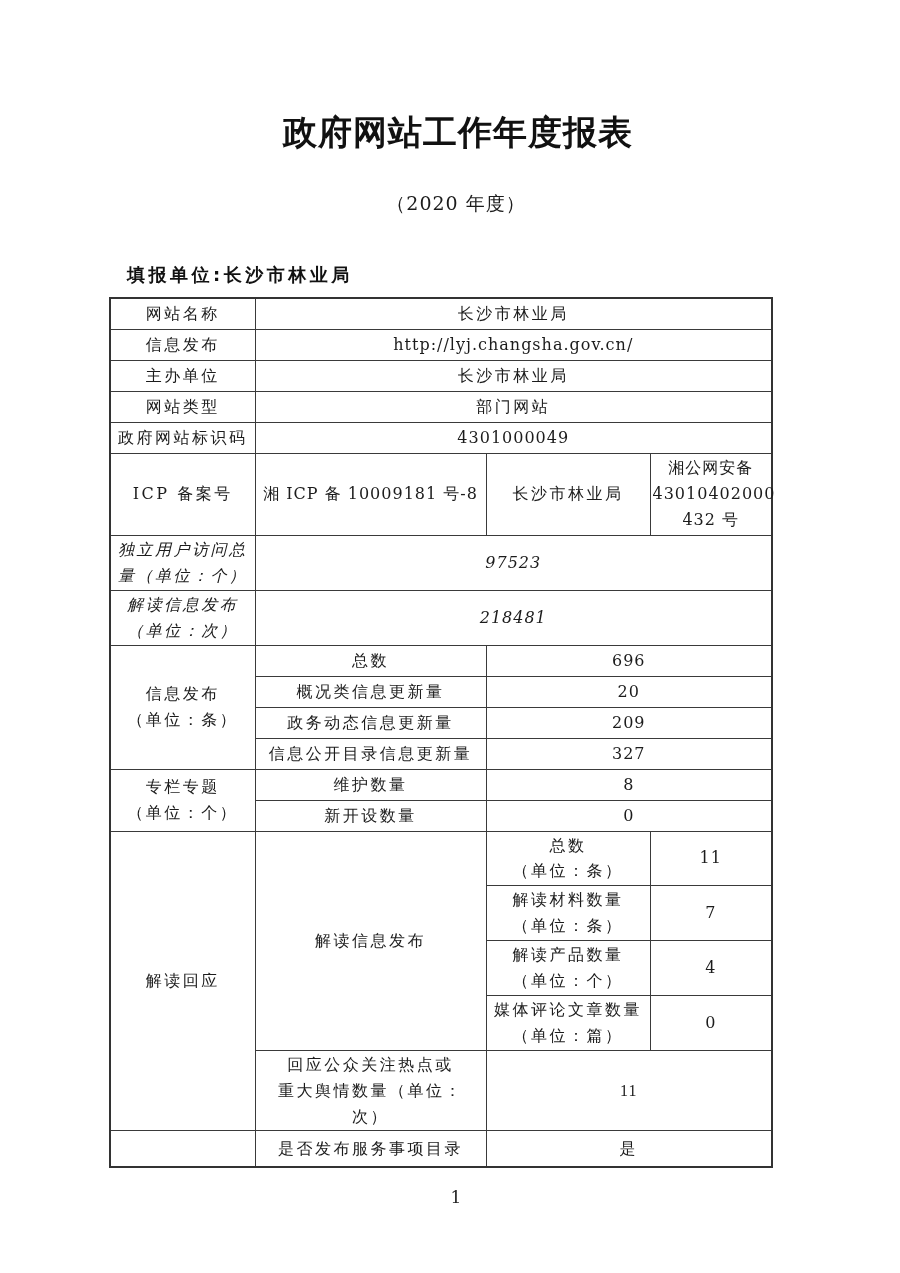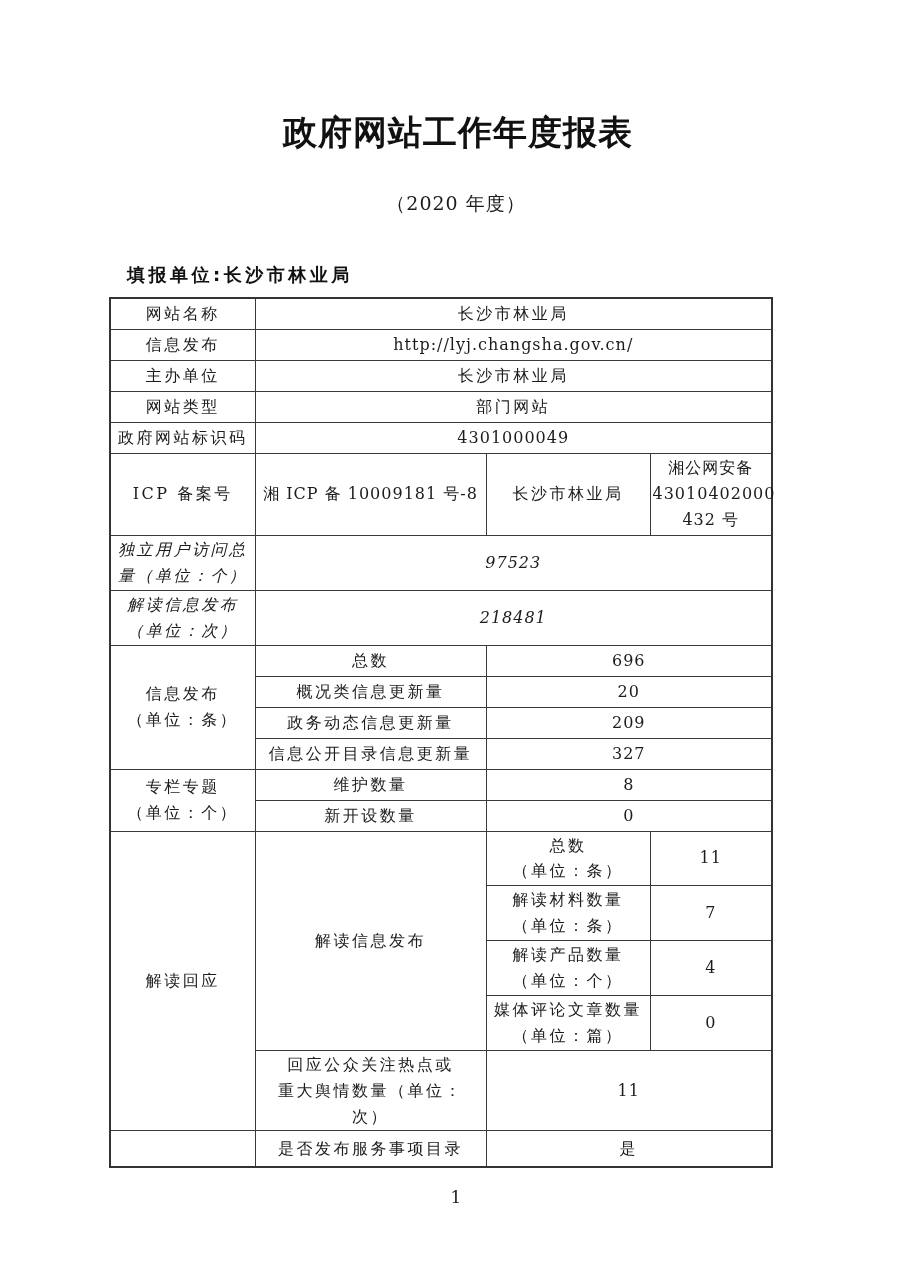--- a/index.html
+++ b/index.html
@@ -61,21 +61,21 @@
     line-height: 1.62;
     white-space: pre-line;
     padding: 1px 2px;
     color: #1c1c1c;
   }
   .report-table td.latin { letter-spacing: 1px; }
   tr.h31 { height: 31px; }
   tr.h82 { height: 82px; }
   tr.h55 { height: 55px; font-style: italic; }
   tr.h53 { height: 53px; }
-  tr.h78 { height: 78px; }
+  tr.h78 { height: 78px; font-family: Liberation Serif, serif; }
   tr.h36 { height: 36px; }
   .pagenum {
     position: absolute;
     top: 1187px;
     left: 0;
     width: 912px;
     text-align: center;
     font-size: 17px;
   }
 </style>

